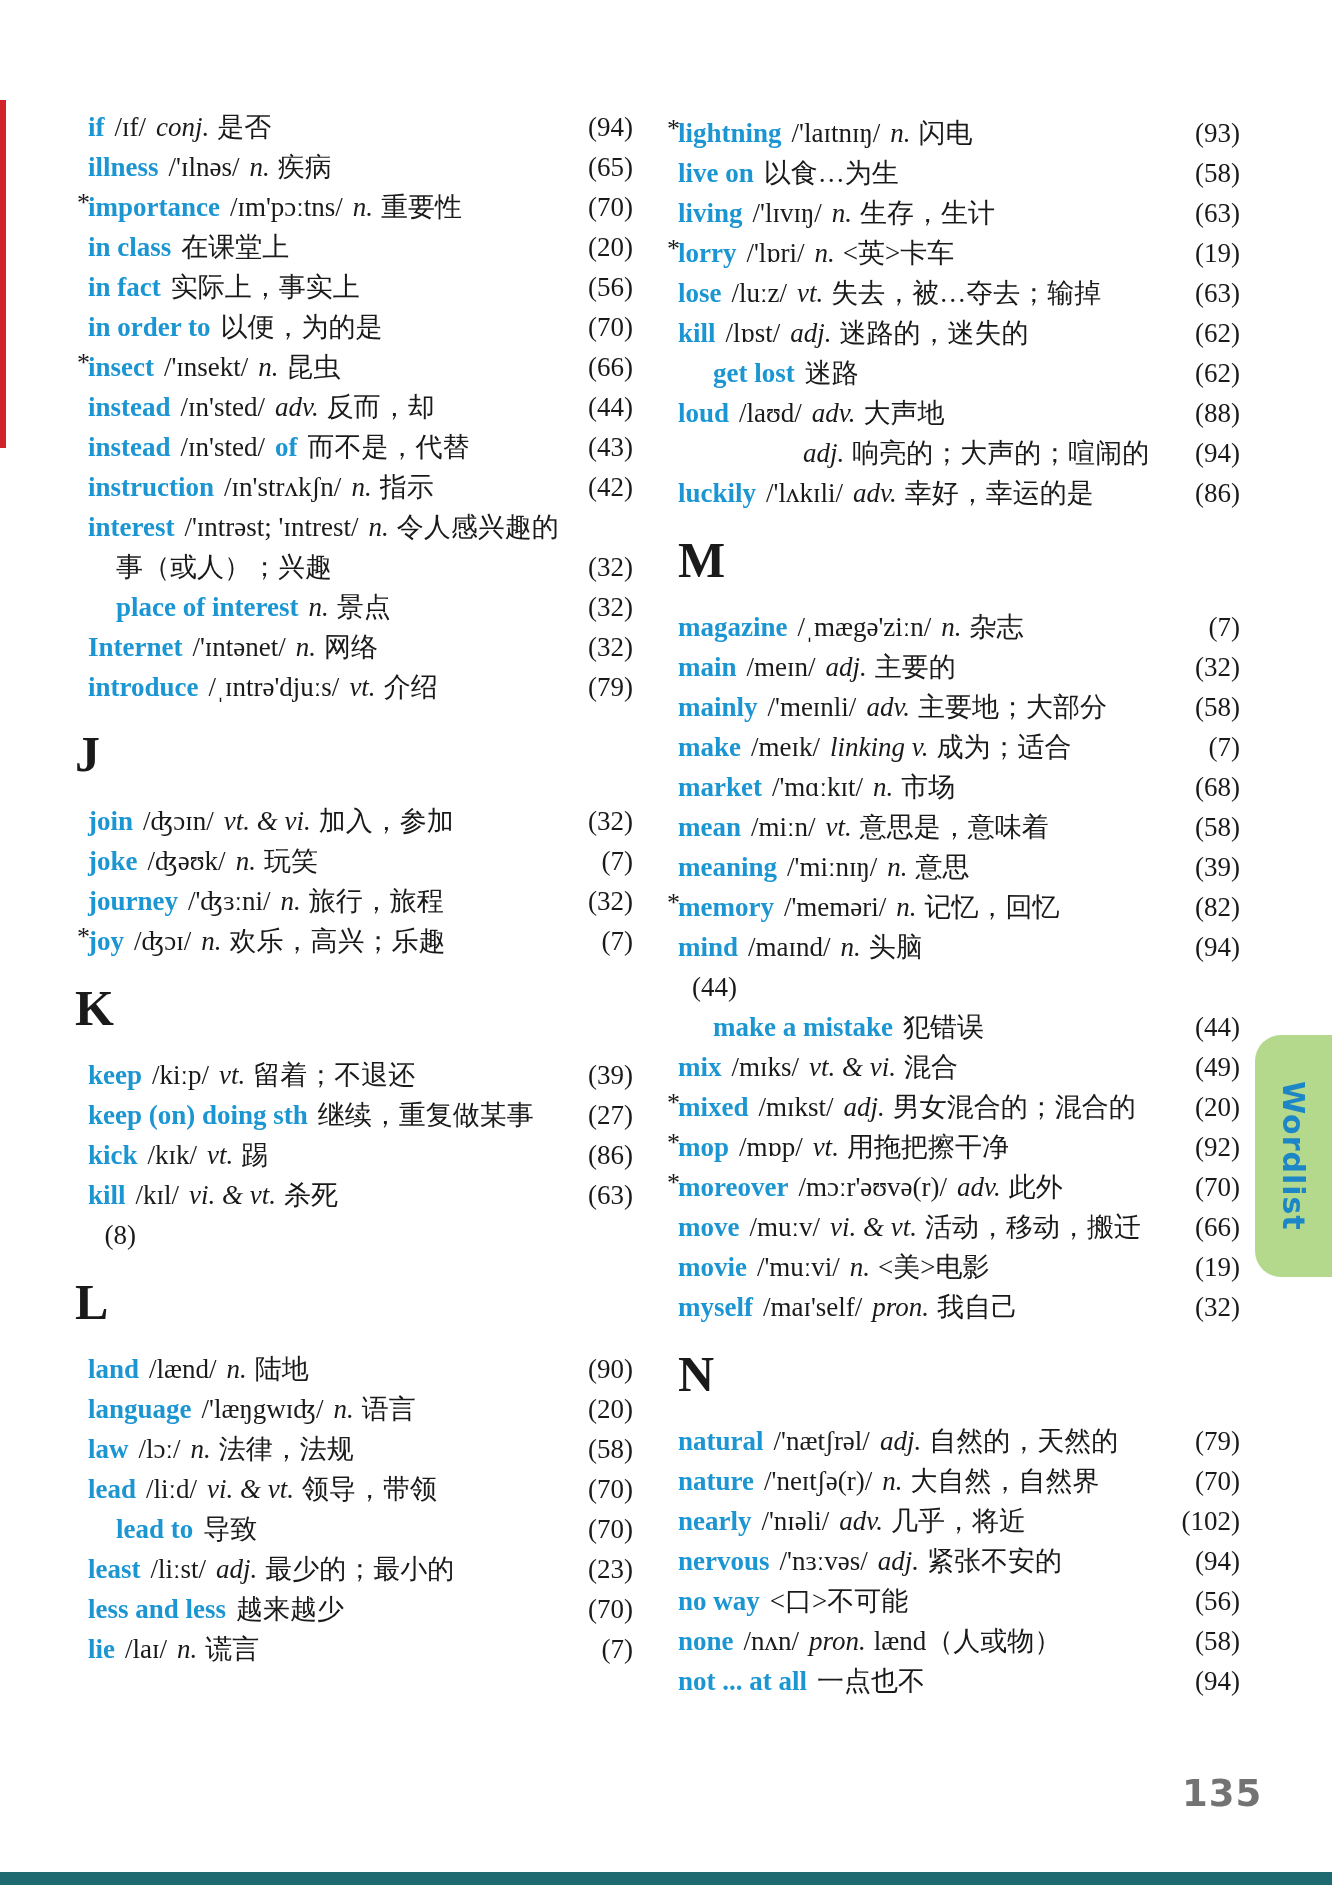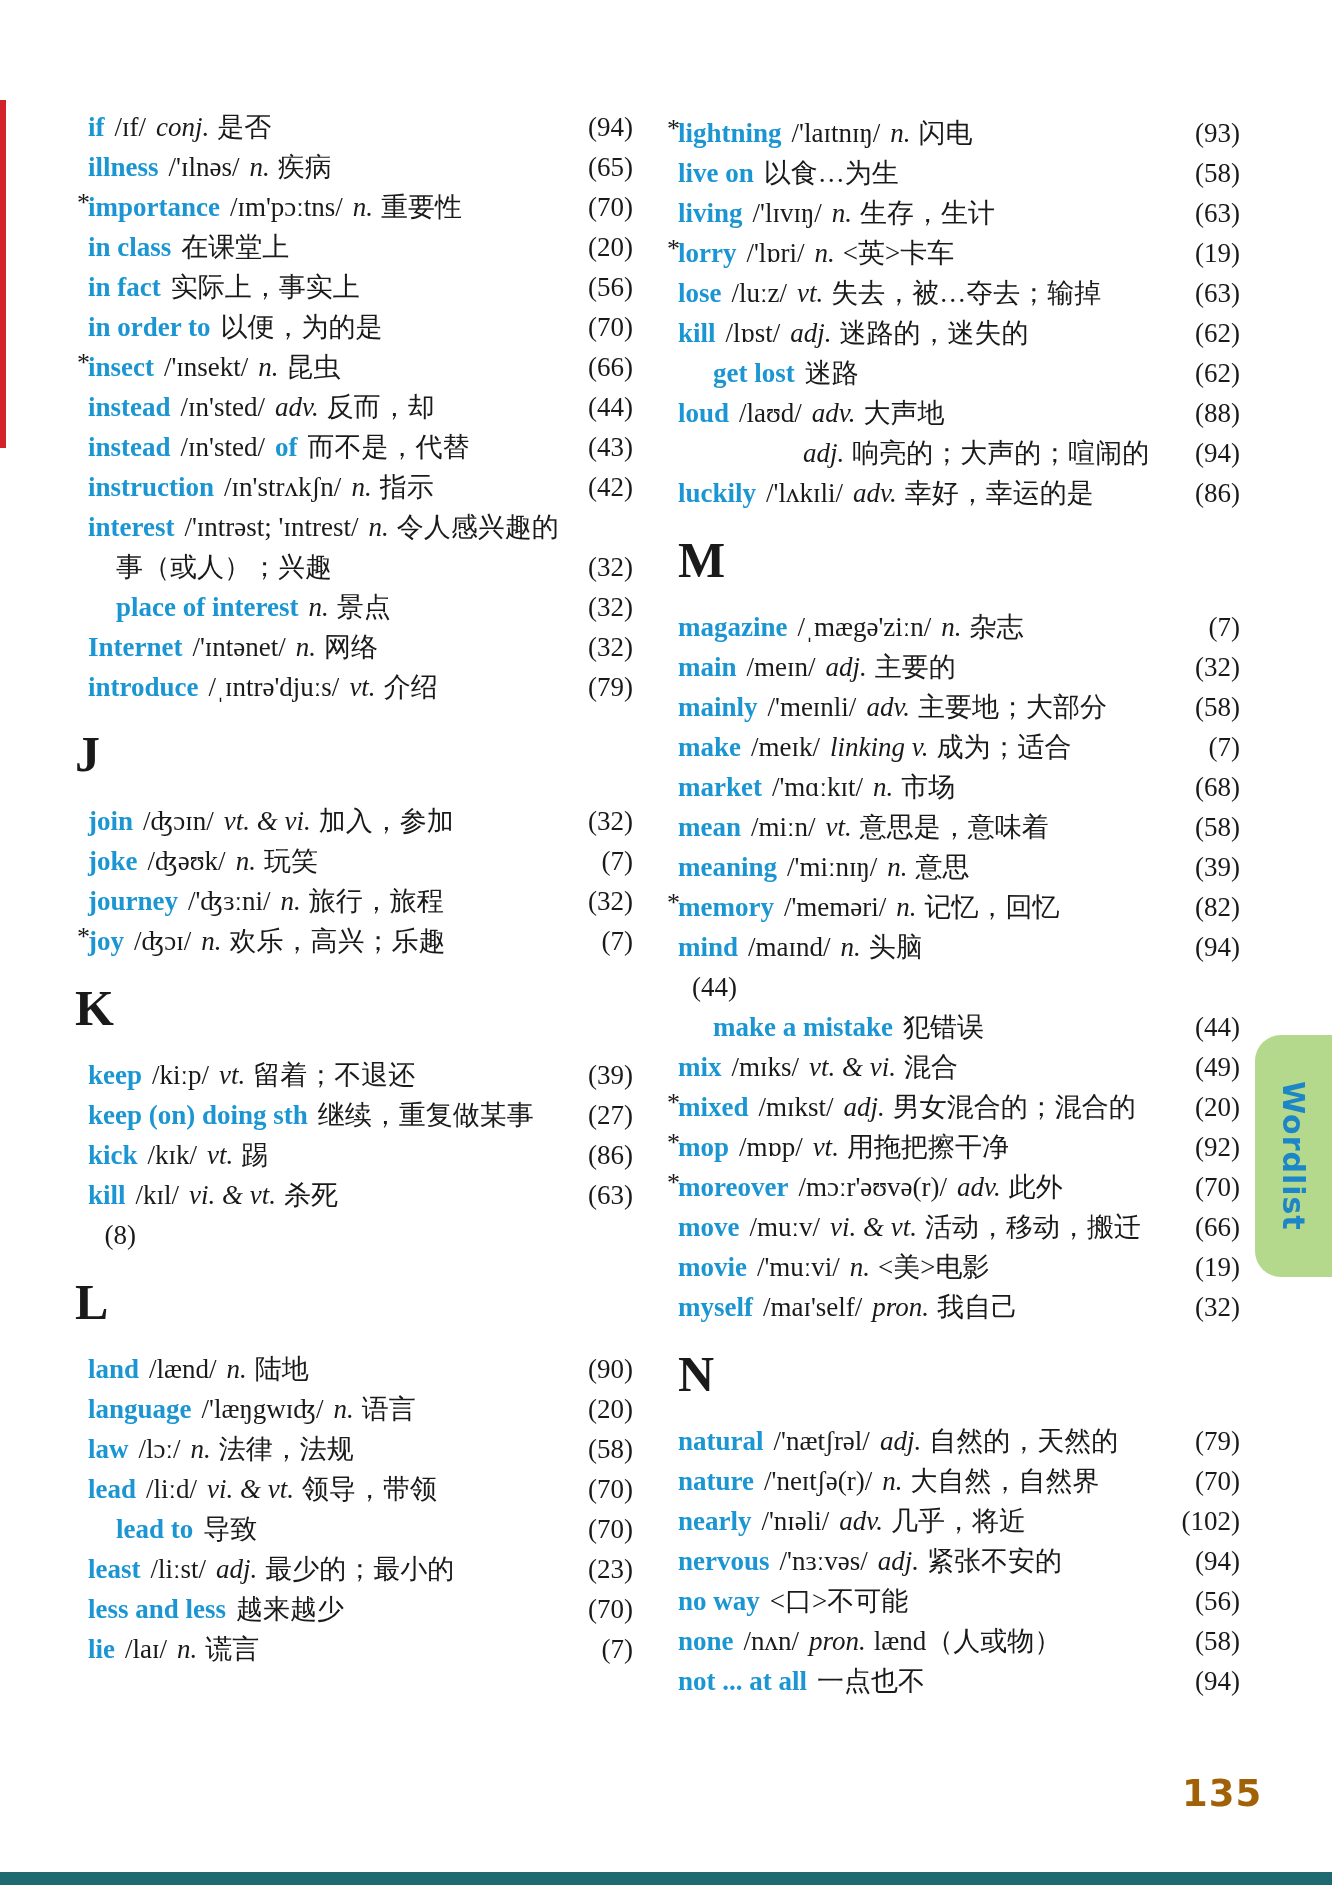--- a/index.html
+++ b/index.html
@@ -41,21 +41,21 @@
     display:flex;align-items:center;justify-content:center;
   }
   .tab-text{
     writing-mode:vertical-rl;
     font-family:"DejaVu Sans","Liberation Sans",sans-serif;
     font-weight:bold;font-size:30px;color:#1c86c7;letter-spacing:1px;
   }
   .footer-num{
     position:absolute;left:1182px;top:1772px;width:70px;text-align:right;
     font-family:"DejaVu Sans","Liberation Sans",sans-serif;
-    font-weight:bold;font-size:37px;color:#a16207;letter-spacing:1px;
+    font-weight:bold;font-size:37px;color:#737373;letter-spacing:1px;
   }
 </style>
 </head>
 <body>
 
 <div>
   <div class="red-line"></div>
 
   <div class="col col-left">
       <div class="row">

